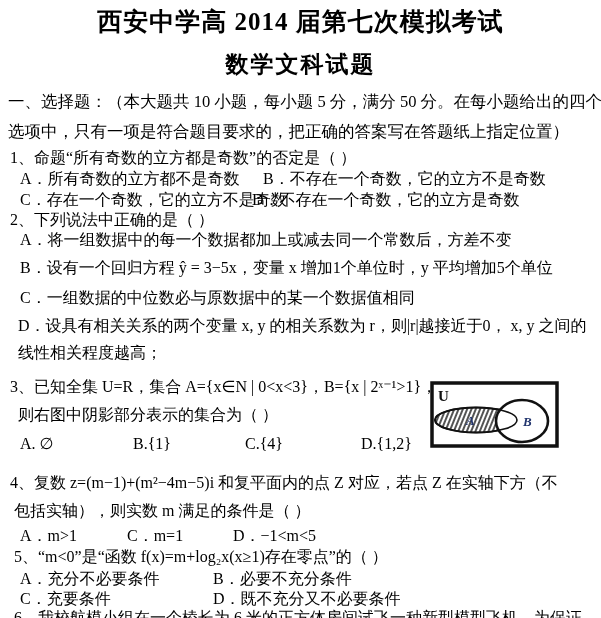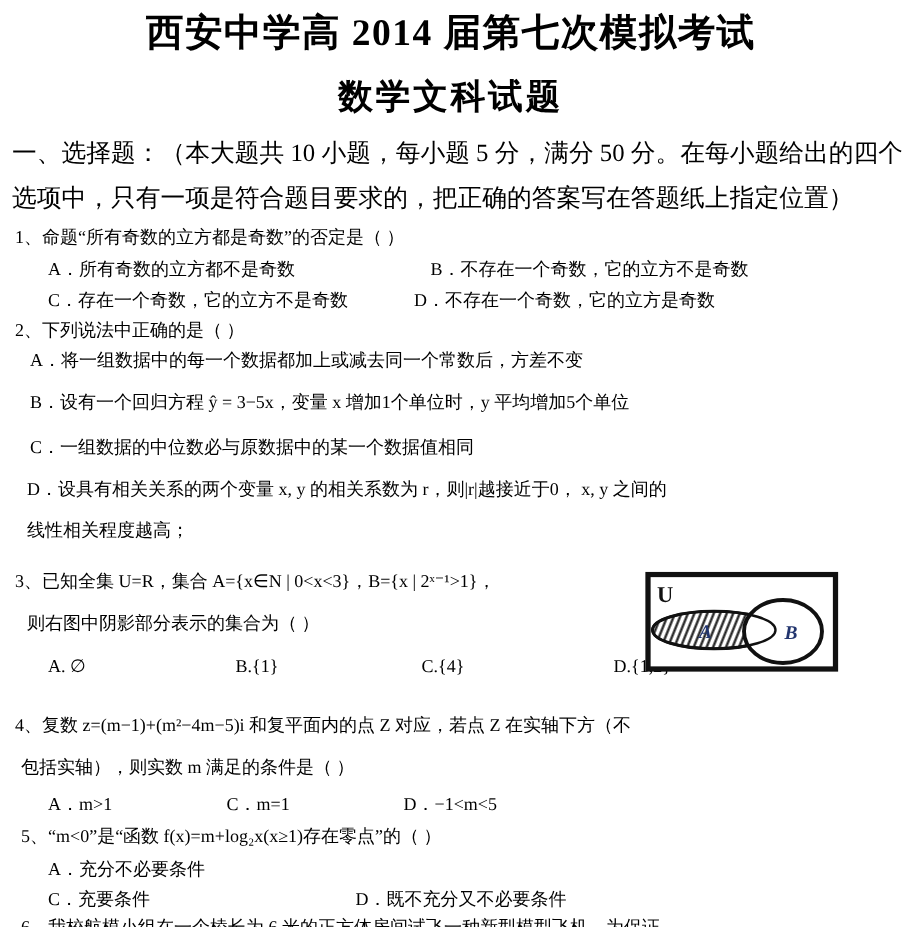--- a/index.html
+++ b/index.html
@@ -11,26 +11,26 @@
   .title{
     position:absolute;top:5px;left:0;width:100%;text-align:center;
     font-size:25px;font-weight:bold;letter-spacing:1px;white-space:nowrap;
   }
   .subtitle{
     position:absolute;top:49px;left:0;width:100%;text-align:center;
     font-size:23px;font-weight:bold;letter-spacing:2px;white-space:nowrap;
   }
   .line{
     position:absolute;left:10px;white-space:nowrap;
-    font-size:12px;line-height:20px;
+    font-size:16px;line-height:20px;
   }
   .inst{left:8px;font-size:16.5px;font-weight:normal;}
   .opt{left:20px;}
   .row{display:flex;}
-  .col{flex:0 0 auto;display:inline-block;margin-left:12px;}
+  .col{flex:0 0 auto;display:inline-block;}
   .venn{position:absolute;left:430px;top:381px;width:130px;height:68px;}
   .vlabel{font-family:"Liberation Serif",serif;}
 </style>
 </head>
 <body>
 
 <div class="page">
 
   <div class="title">西安中学高 2014 届第七次模拟考试</div>
   <div class="subtitle">数学文科试题</div>
@@ -85,20 +85,21 @@
   <div class="line" style="top:501px;left:14px">包括实轴），则实数 m 满足的条件是（      ）</div>
   <div class="line opt row" style="top:526px">
     <span class="col" style="width:107px">A．m&gt;1</span>
     <span class="col" style="width:106px">C．m=1</span>
     <span class="col">D．−1&lt;m&lt;5</span>
   </div>
 
   <div class="line" style="top:547px;left:14px">5、“m&lt;0”是“函数 f(x)=m+log₂x(x≥1)存在零点”的（      ）</div>
   <div class="line opt row" style="top:569px">
     <span class="col" style="width:193px">A．充分不必要条件</span>
+    <span class="col">B．必要不充分条件</span>
   </div>
   <div class="line opt row" style="top:589px">
     <span class="col" style="width:193px">C．充要条件</span>
     <span class="col">D．既不充分又不必要条件</span>
   </div>
 
   <div class="line" style="top:608px;left:14px">6、我校航模小组在一个棱长为 6 米的正方体房间试飞一种新型模型飞机，为保证</div>
 
 </div>
 

